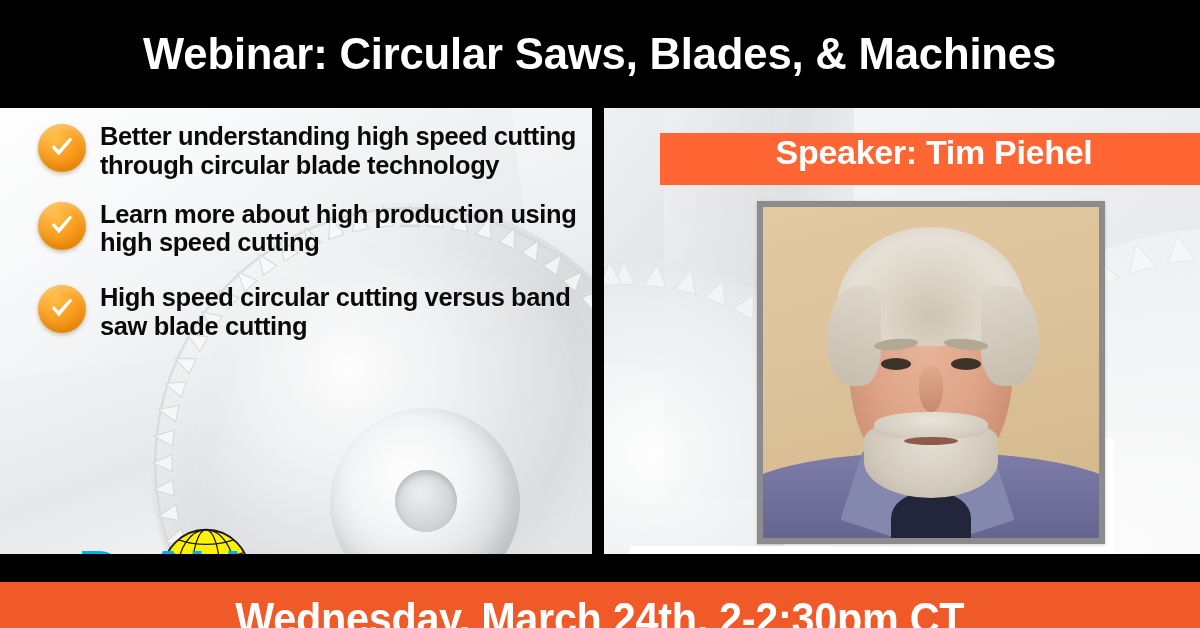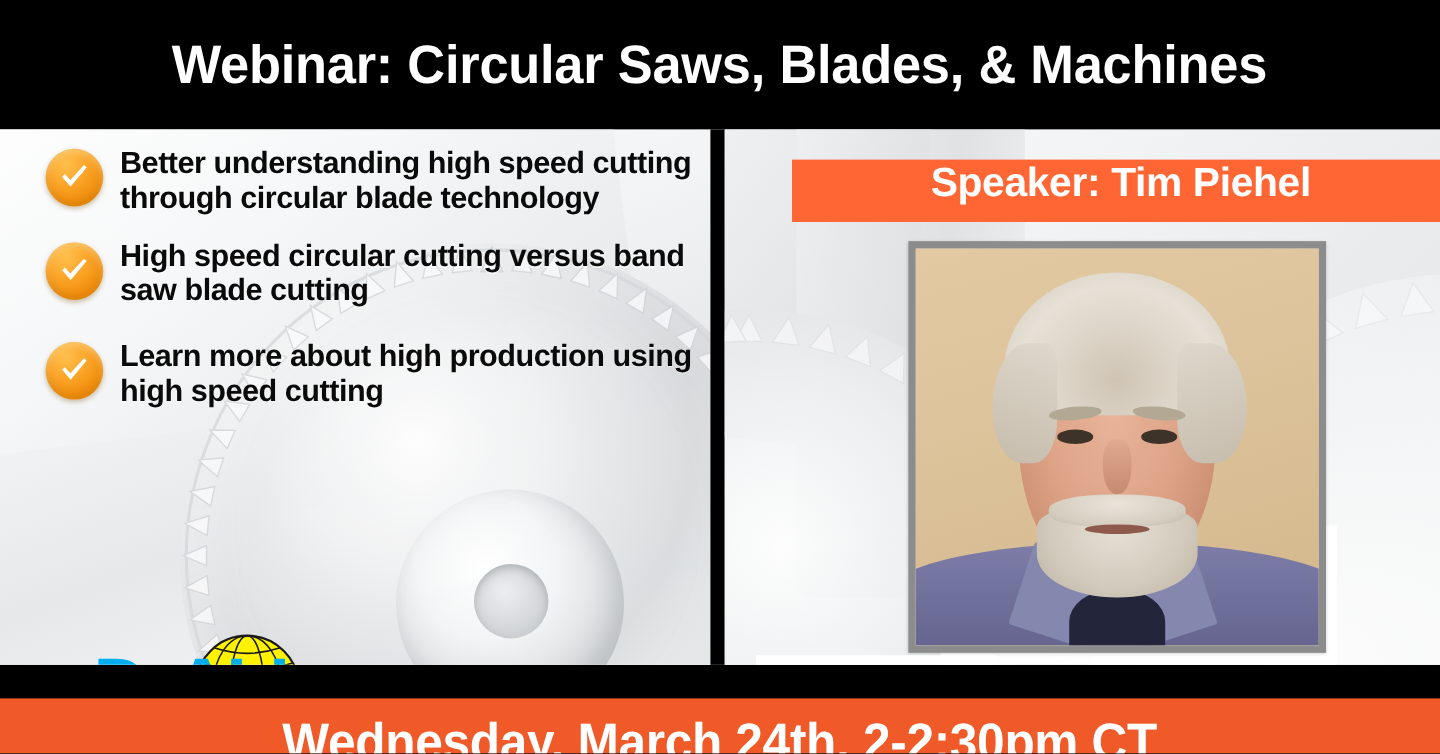--- a/index.html
+++ b/index.html
@@ -421,30 +421,30 @@
           </div>
           <div class="bullet-text">Better understanding high speed cutting through circular blade technology</div>
         </div>
 
         <div class="bullet-row">
           <div class="check-icon">
             <svg viewBox="0 0 30 30" xmlns="http://www.w3.org/2000/svg">
               <path d="M4.8 14.2 L7.0 12.0 L11.6 17.0 L23.0 4.6 L25.2 6.4 L11.9 22.4 Z" fill="#ffffff"></path>
             </svg>
           </div>
-          <div class="bullet-text">High speed circular cutting versus band saw blade cutting</div>
+          <div class="bullet-text">Learn more about high production using high speed cutting</div>
         </div>
 
         <div class="bullet-row">
           <div class="check-icon">
             <svg viewBox="0 0 30 30" xmlns="http://www.w3.org/2000/svg">
               <path d="M4.8 14.2 L7.0 12.0 L11.6 17.0 L23.0 4.6 L25.2 6.4 L11.9 22.4 Z" fill="#ffffff"></path>
             </svg>
           </div>
-          <div class="bullet-text">Learn more about high production using high speed cutting</div>
+          <div class="bullet-text">High speed circular cutting versus band saw blade cutting</div>
         </div>
 
       </div>
 
       <div id="logo-block">
         <div id="logo-mark">
           <div id="globe">
             <svg viewBox="0 0 100 100" xmlns="http://www.w3.org/2000/svg">
               <circle cx="50" cy="50" r="47" fill="#FFF200" stroke="#1a1a1a" stroke-width="2"></circle>
               <g fill="none" stroke="#1a1a1a" stroke-width="1.4">

